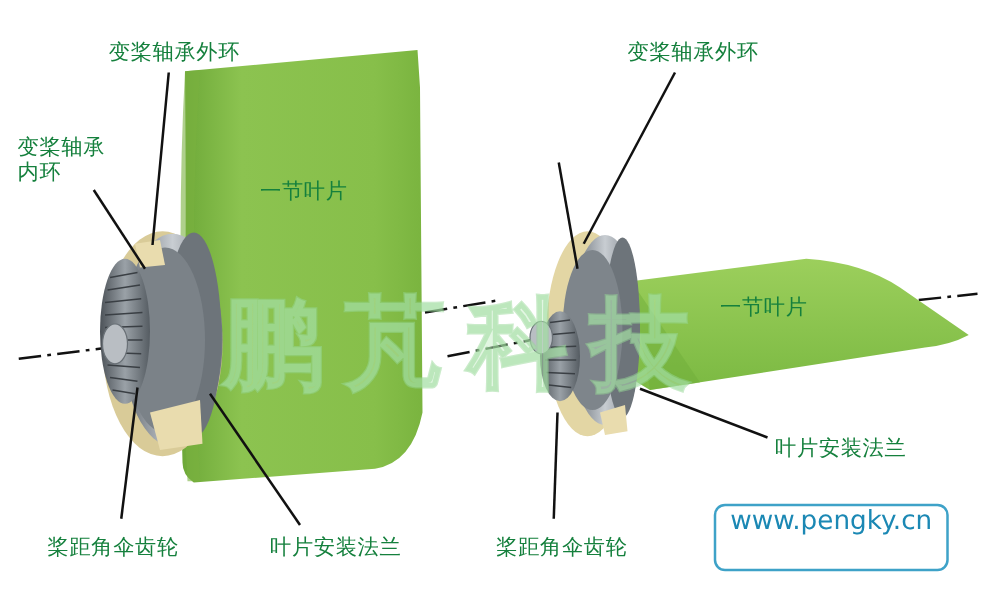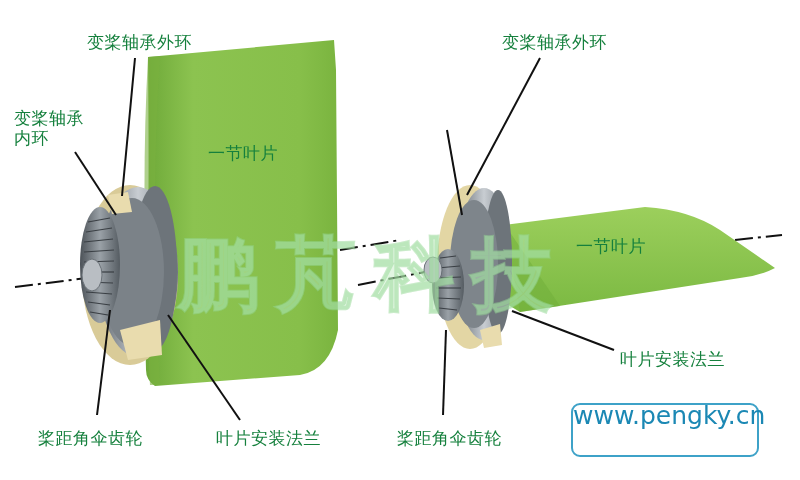--- a/index.html
+++ b/index.html
@@ -17,21 +17,21 @@
     position: absolute; left: 178px; top: 222px; font-size: 80px; font-weight: bold;
     color: rgba(190,235,190,0.45); letter-spacing: 18px; white-space: nowrap;
     -webkit-text-stroke: 2px rgba(150,215,150,0.5);
   }
   .stamp {
     position: absolute; left: 571px; top: 403px; width: 188px; height: 54px;
     border: 2px solid #3ea2c8; border-radius: 9px; background: #fff;
     color: #1b88b4; text-align: center; box-sizing: border-box;
   }
   .stamp .l1 { font-size: 19px; line-height: 24px; margin-top: 2px; letter-spacing: 1px; }
-  .stamp .l2 { font-size: 25px; line-height: 22px; }
+  .stamp .l2 { font-size: 21px; line-height: 22px; }
 </style>
 </head>
 <body>
 
 <div id="stage">
 
   <svg class="art" viewBox="0 0 800 480">
     <defs>
       <linearGradient id="bladeL" x1="0" y1="0" x2="1" y2="0">
         <stop offset="0" stop-color="#6da838"></stop>

